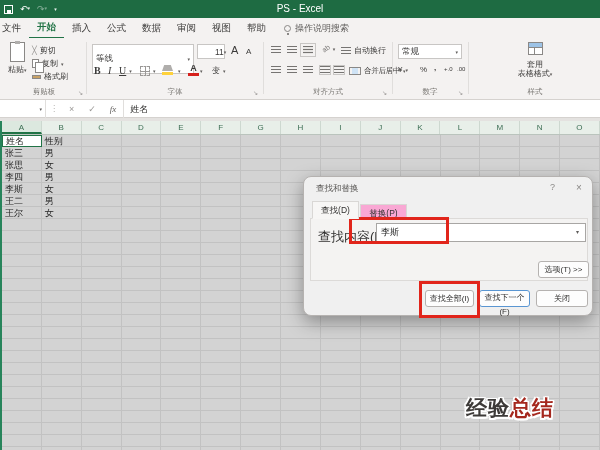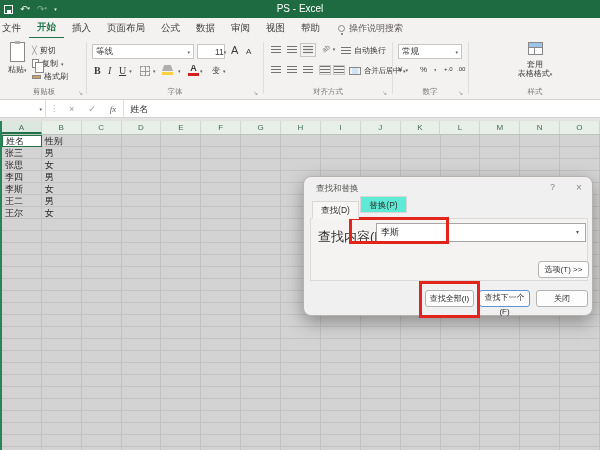--- a/index.html
+++ b/index.html
@@ -85,21 +85,21 @@
   .cell { position:absolute; width:39.87px; height:12px; font-size:9px; line-height:12px; padding-left:3px; color:#262626; white-space:nowrap; overflow:hidden; }
   .cell.sel { background:#fff; border:1.5px solid #217346; line-height:10px; }
 
   
   .dialog { position:absolute; left:303px; top:176px; width:290px; height:140px; background:#f0f0f0; border:1px solid #b5b2b0; border-radius:8px; box-shadow:0 6px 18px rgba(0,0,0,.35); font-size:9px; color:#323130; }
   .dlg-title { position:absolute; left:12px; top:6px; font-size:8.5px; color:#5a5856; }
   .dlg-help { position:absolute; left:246px; top:5px; color:#8a8886; font-size:9px; }
   .dlg-close { position:absolute; left:272px; top:5px; color:#8a8886; font-size:10px; }
   .dtab { position:absolute; top:24px; height:17px; line-height:16px; text-align:center; font-size:8.5px; border:1px solid #d9d7d5; }
   .dtab.active { left:8px; width:47px; background:#f7f6f5; border-bottom:1px solid #f7f6f5; height:18px; z-index:2; }
-  .dtab.inactive { left:56px; width:47px; background:#5eead4; top:19px; }
+  .dtab.inactive { left:56px; width:47px; background:#f9a8d4; top:27px; }
   .dlg-page { position:absolute; left:6px; top:41px; width:278px; height:63px; border:1px solid #dcdad8; background:#f4f3f2; }
   .find-label { position:absolute; left:14px; top:51px; font-size:13px; }
   .find-input { position:absolute; left:72px; top:46px; width:210px; height:19px; background:#fff; border:1px solid #a8a6a4; font-size:9px; padding:0 14px 0 4px; font-family:"Liberation Sans",sans-serif; color:#262626; }
   .find-arrow { position:absolute; left:272px; top:51px; font-size:6px; color:#605e5c; }
   .dbtn { position:absolute; background:#fdfdfd; border:1px solid #b5b2b0; border-radius:3px; font-size:8px; text-align:center; line-height:15px; height:17px; color:#323130; }
   .dbtn.options { left:234px; top:84px; width:51px; }
   .dbtn.findall { left:121px; top:113px; width:49px; }
   .dbtn.findnext { left:175px; top:113px; width:51px; border:1.5px solid #5a96d2; line-height:14px; }
   .dbtn.closebtn { left:232px; top:113px; width:52px; }
   .redbox { position:absolute; border:3px solid #e1251b; background:transparent; }
@@ -127,21 +127,20 @@
       <span class="dis"><span>↷</span><span class="tinycaret">▾</span></span>
       <span class="tinycaret">▾</span>
     </div>
     <div class="win-title">PS - Excel</div>
   </div>
 
   <div class="menubar">
     <span class="mtab first">文件</span>
     <span class="mtab active">开始</span>
     <span class="mtab">插入</span>
-    <span class="mtab">页面布局</span>
     <span class="mtab">公式</span>
     <span class="mtab">数据</span>
     <span class="mtab">审阅</span>
     <span class="mtab">视图</span>
     <span class="mtab">帮助</span>
     <span class="tellme">
       <span class="bulb"></span>
       <span>操作说明搜索</span>
     </span>
   </div>
@@ -162,21 +161,21 @@
       <span class="car">▾</span>
     </div>
     <div class="ritem" style="left:32px; top:33px;">
       <span class="ic-brush"></span>
       <span>格式刷</span>
     </div>
     <div class="grouplabel" style="left:14px; width:60px;">剪贴板</div>
     <div class="launcher" style="left:78px;">↘</div>
     <div class="gdiv" style="left:86px;"></div>
 
-    <div class="combo" style="left:92px; top:6px; width:102px; height:15px;">
+    <div class="combo" style="left:92px; top:6px; width:102px; height:30px;">
       <span>等线</span>
       <span class="car">▾</span>
     </div>
     <div class="combo" style="left:197px; top:6px; width:28px; height:15px;padding-left:17px;">
       <span>11</span>
       <span class="car">▾</span>
     </div>
     <div class="ritem" style="left:231px; top:6px; font-size:11px;">
         <span>A</span>
       </div>
@@ -351,15 +350,16 @@
     <div class="find-arrow">▾</div>
     <div class="dbtn options">选项(T) &gt;&gt;</div>
     <div class="dbtn findall">查找全部(I)</div>
     <div class="dbtn findnext">查找下一个(F)</div>
     <div class="dbtn closebtn">关闭</div>
     <div class="redbox r1"></div>
     <div class="redbox r2"></div>
   </div>
 
   <div class="wm">
+    <div class="wm1"><span class="p1">经验</span><span class="p2">总结</span></div>
   </div>
 
 </div>
 
 </body></html>

